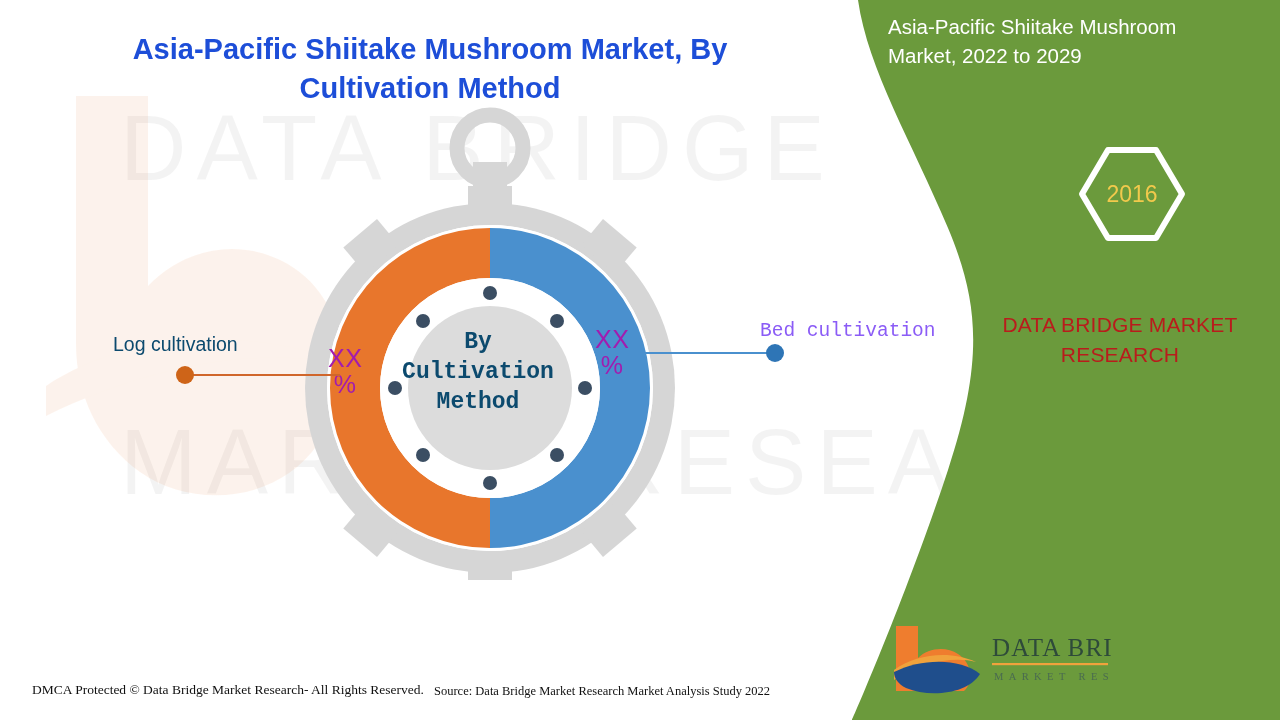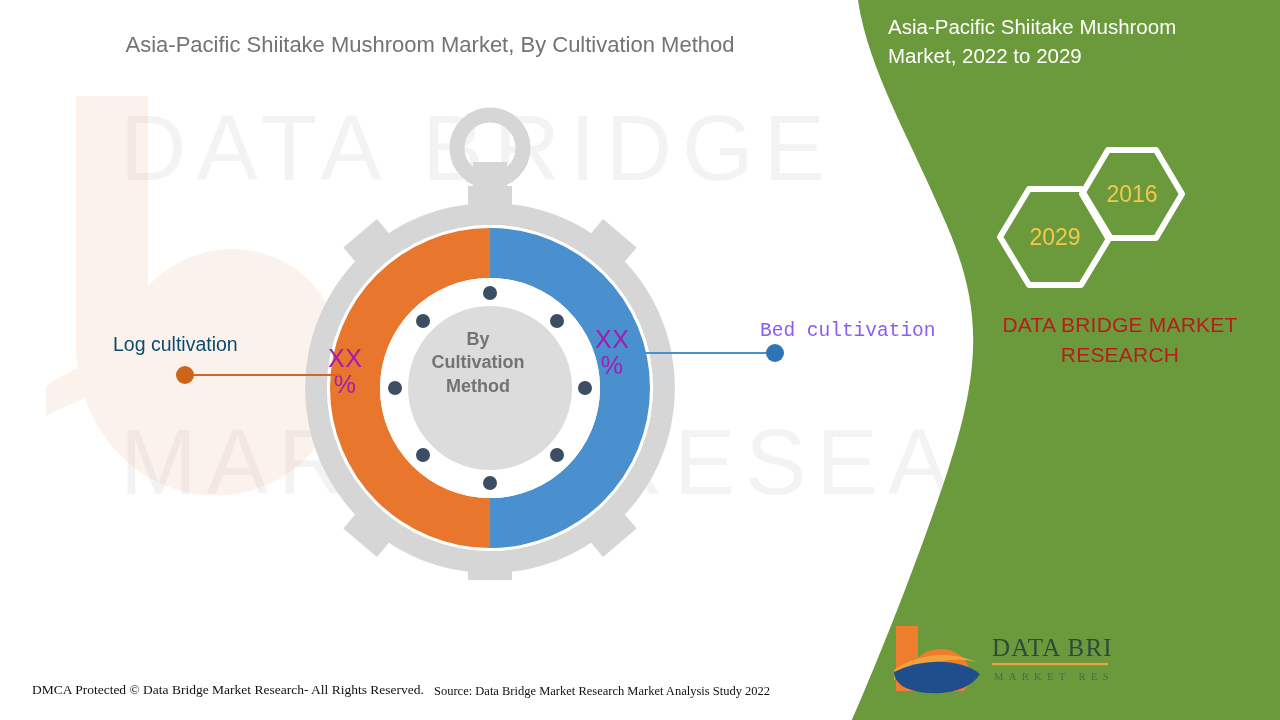--- a/index.html
+++ b/index.html
@@ -59,24 +59,24 @@
     width: 1280px; height: 720px;
   }
 
   
   .chart-title {
     position: absolute;
     left: 60px;
     top: 30px;
     width: 740px;
     text-align: center;
-    font-size: 22px;
+    font-size: 29px;
     line-height: 1.34;
-    color: #737373;
-    font-weight: 400;
+    color: #1d4ed8;
+    font-weight: 700;
   }
 
   
   .donut-wrap {
     position: absolute;
     left: 280px;
     top: 100px;
     width: 420px;
     height: 480px;
   }
@@ -92,24 +92,25 @@
   }
   .pct-left  { left: 328px; top: 345px; width: 34px; }
   .pct-right { left: 595px; top: 326px; width: 34px; }
 
   .center-text {
     position: absolute;
     left: 398px;
     top: 328px;
     width: 160px;
     text-align: center;
-    font-size: 18px;
+    font-size: 23px;
     line-height: 1.30;
     font-weight: bold;
-    color: #737373;
+    color: #0c4a6e;
+    font-family: Liberation Mono, monospace;
   }
 
   
   .callout {
     position: absolute;
     font-size: 19.5px;
     font-weight: 400;
     white-space: nowrap;
   }
   .callout-left  { left: 113px; top: 333px; color: #0c4a6e; }
@@ -277,26 +278,20 @@
 
   <div class="leader leader-right"></div>
   <div class="dot dot-right"></div>
   <div class="callout callout-right">Bed cultivation</div>
 
   <div class="green-title">
     <span>Asia-Pacific Shiitake Mushroom</span><br>
     <span>Market, 2022 to 2029</span>
   </div>
 
-  <div class="hex hex-2029">
-    <svg viewBox="0 0 118 104">
-      <polygon points="33,4 85,4 114,52 85,100 33,100 4,52" fill="none" stroke="#ffffff" stroke-width="6" stroke-linejoin="round"></polygon>
-    </svg>
-    <span>2029</span>
-  </div>
 
   <div class="hex hex-2022">
     <svg viewBox="0 0 108 96">
       <polygon points="30,4 78,4 104,48 78,92 30,92 4,48" fill="none" stroke="#ffffff" stroke-width="6" stroke-linejoin="round"></polygon>
     </svg>
     <span>2016</span>
   </div>
 
   <div class="brand-text">
     <span>DATA BRIDGE MARKET</span><br>

